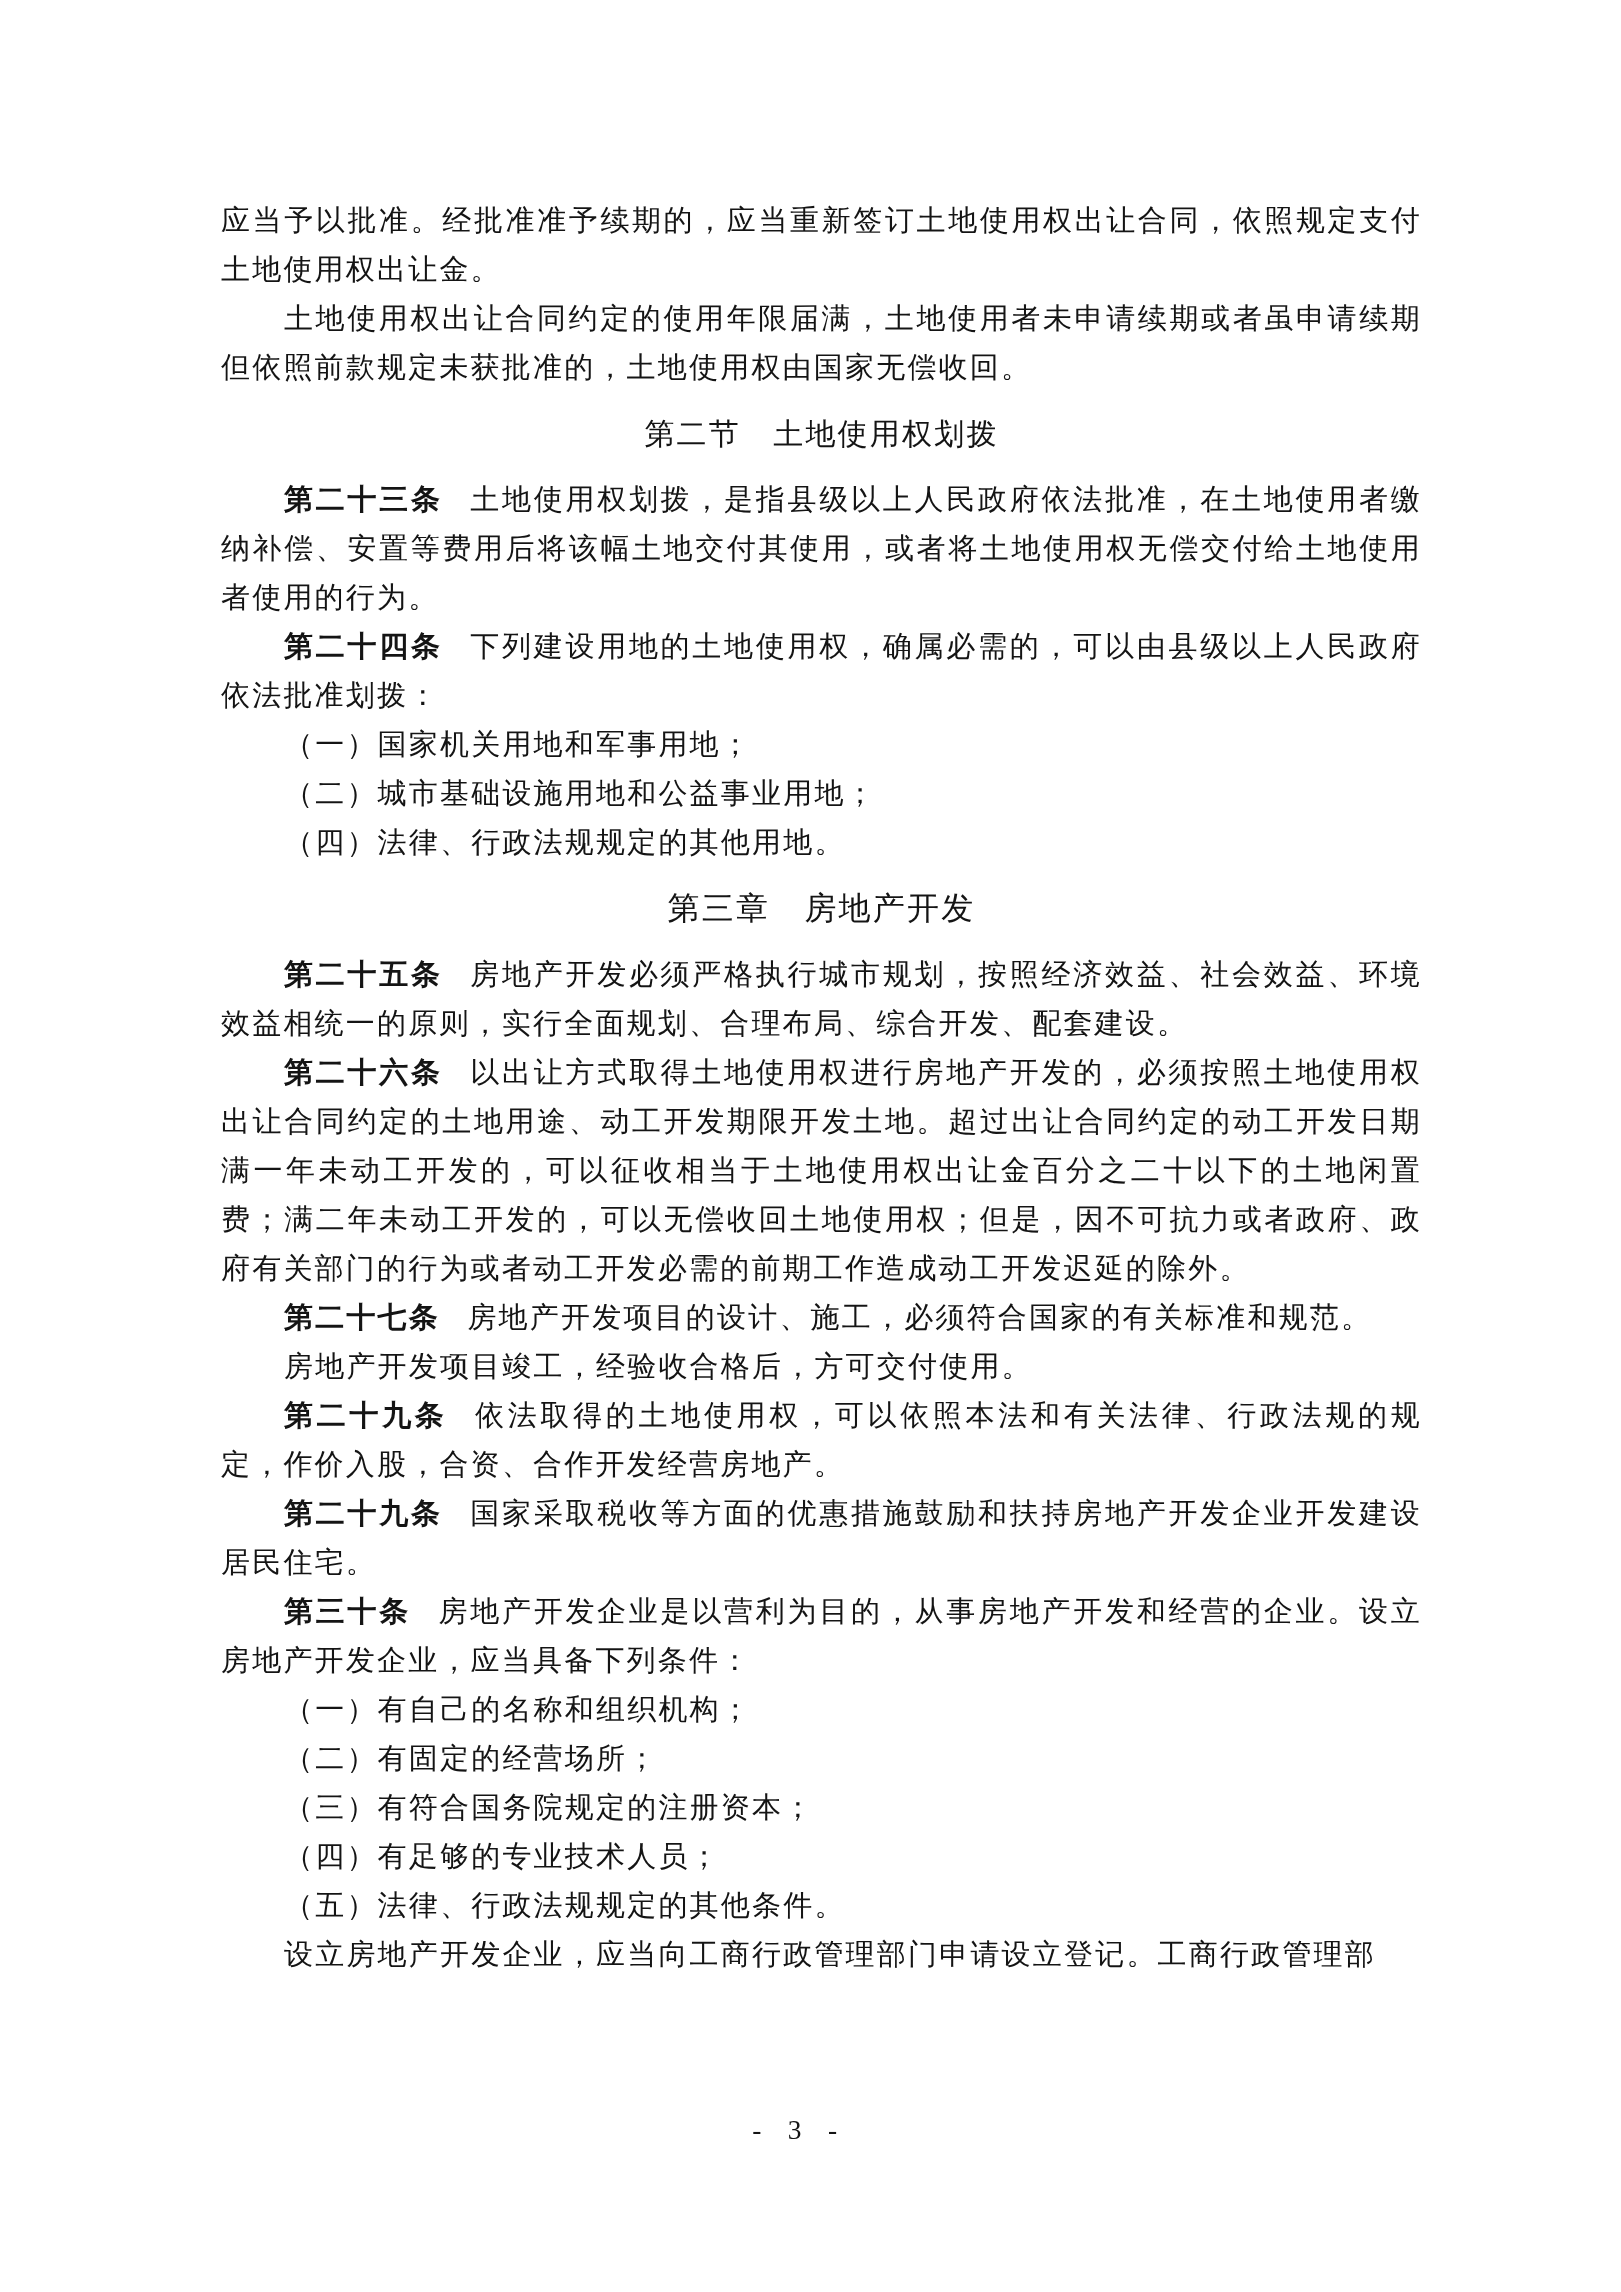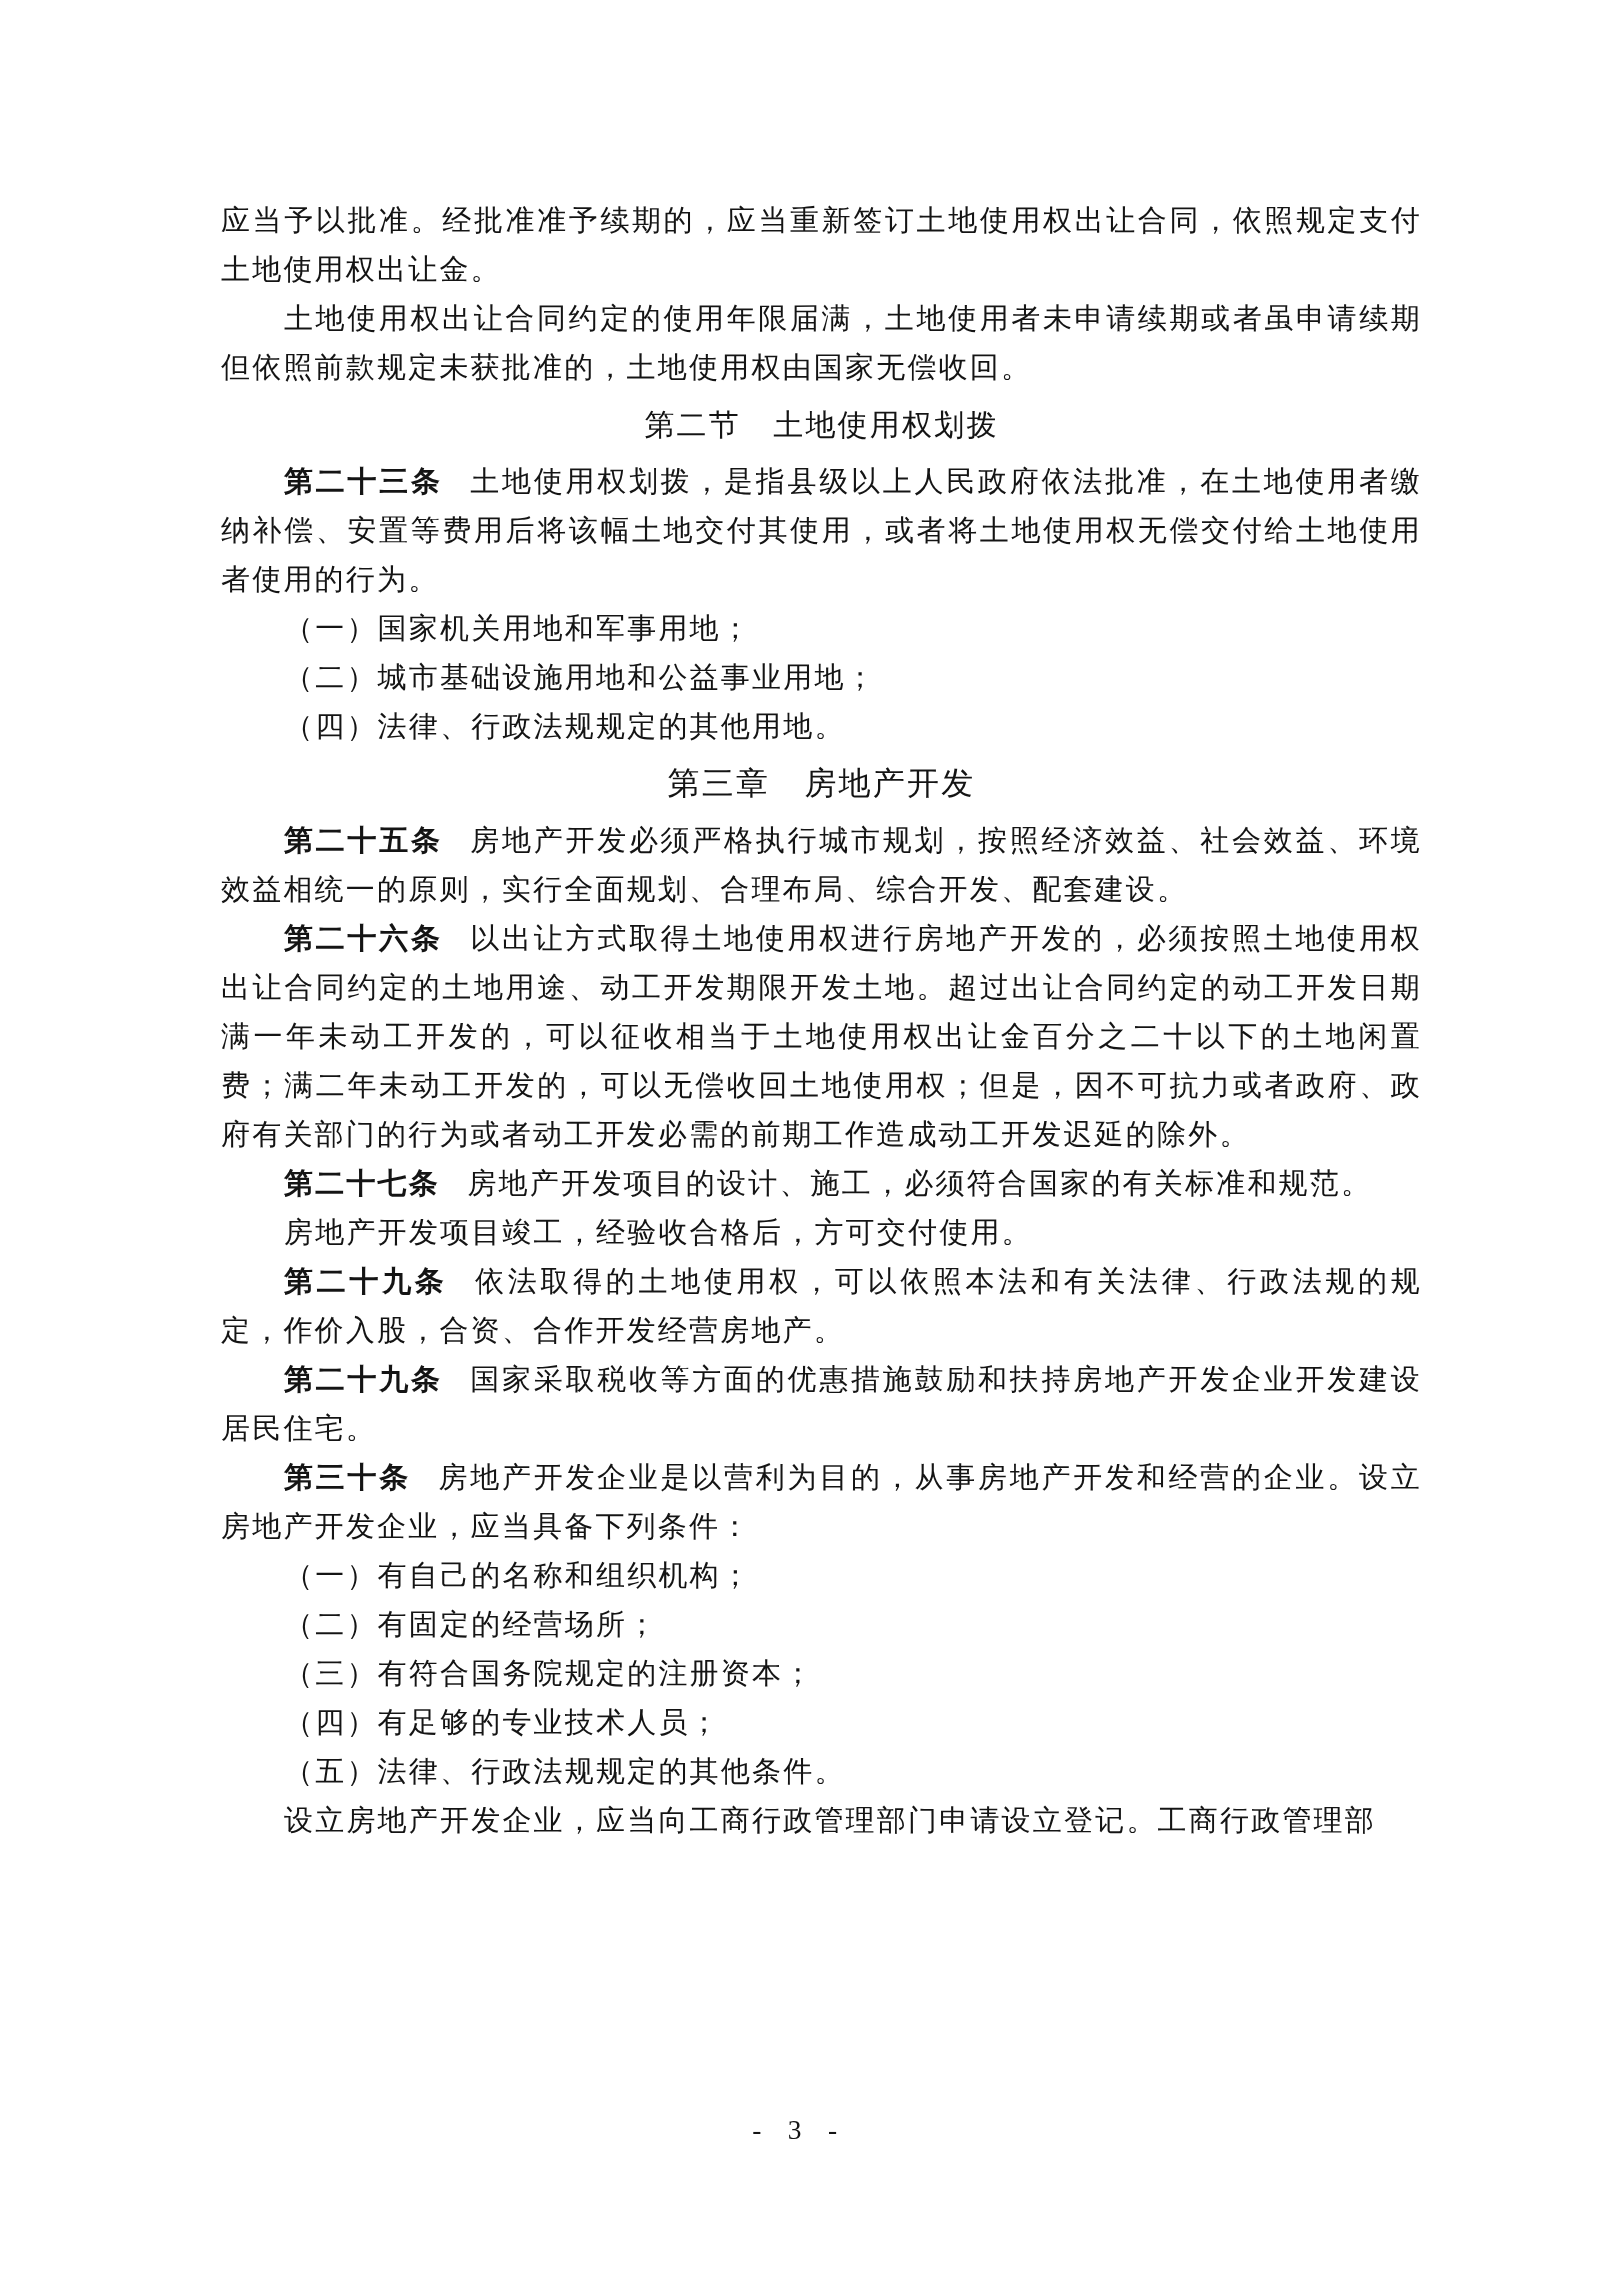--- a/index.html
+++ b/index.html
@@ -31,21 +31,21 @@
     text-indent: 63px;
   }
   .para.no-indent {
     text-indent: 0;
   }
   .lead {
     font-weight: 700;
     margin-right: 27.4px;
   }
   .heading {
-    margin: 8px;
+    margin: 17px;
     text-align: center;
     text-indent: 0;
     letter-spacing: 2.2px;
   }
   .heading.section {
     font-weight: 400;
     font-size: 30px;
   }
   .heading.chapter {
     font-weight: 400;
@@ -63,20 +63,21 @@
 </style>
 </head>
 <body>
 
 <div class="page">
   <div class="text-column">
       <p class="para no-indent"><span>应当予以批准。经批准准予续期的，应当重新签订土地使用权出让合同，依照规定支付土地使用权出让金。</span></p>
       <p class="para"><span>土地使用权出让合同约定的使用年限届满，土地使用者未申请续期或者虽申请续期但依照前款规定未获批准的，土地使用权由国家无偿收回。</span></p>
       <div class="heading section">第二节　土地使用权划拨</div>
       <p class="para"><span class="lead">第二十三条</span><span>土地使用权划拨，是指县级以上人民政府依法批准，在土地使用者缴纳补偿、安置等费用后将该幅土地交付其使用，或者将土地使用权无偿交付给土地使用者使用的行为。</span></p>
+      <p class="para"><span class="lead">第二十四条</span><span>下列建设用地的土地使用权，确属必需的，可以由县级以上人民政府依法批准划拨：</span></p>
       <p class="para"><span>（一）国家机关用地和军事用地；</span></p>
       <p class="para"><span>（二）城市基础设施用地和公益事业用地；</span></p>
       <p class="para"><span>（四）法律、行政法规规定的其他用地。</span></p>
       <div class="heading chapter">第三章　房地产开发</div>
       <p class="para"><span class="lead">第二十五条</span><span>房地产开发必须严格执行城市规划，按照经济效益、社会效益、环境效益相统一的原则，实行全面规划、合理布局、综合开发、配套建设。</span></p>
       <p class="para"><span class="lead">第二十六条</span><span>以出让方式取得土地使用权进行房地产开发的，必须按照土地使用权出让合同约定的土地用途、动工开发期限开发土地。超过出让合同约定的动工开发日期满一年未动工开发的，可以征收相当于土地使用权出让金百分之二十以下的土地闲置费；满二年未动工开发的，可以无偿收回土地使用权；但是，因不可抗力或者政府、政府有关部门的行为或者动工开发必需的前期工作造成动工开发迟延的除外。</span></p>
       <p class="para"><span class="lead">第二十七条</span><span>房地产开发项目的设计、施工，必须符合国家的有关标准和规范。</span></p>
       <p class="para"><span>房地产开发项目竣工，经验收合格后，方可交付使用。</span></p>
       <p class="para"><span class="lead">第二十九条</span><span>依法取得的土地使用权，可以依照本法和有关法律、行政法规的规定，作价入股，合资、合作开发经营房地产。</span></p>
       <p class="para"><span class="lead">第二十九条</span><span>国家采取税收等方面的优惠措施鼓励和扶持房地产开发企业开发建设居民住宅。</span></p>

